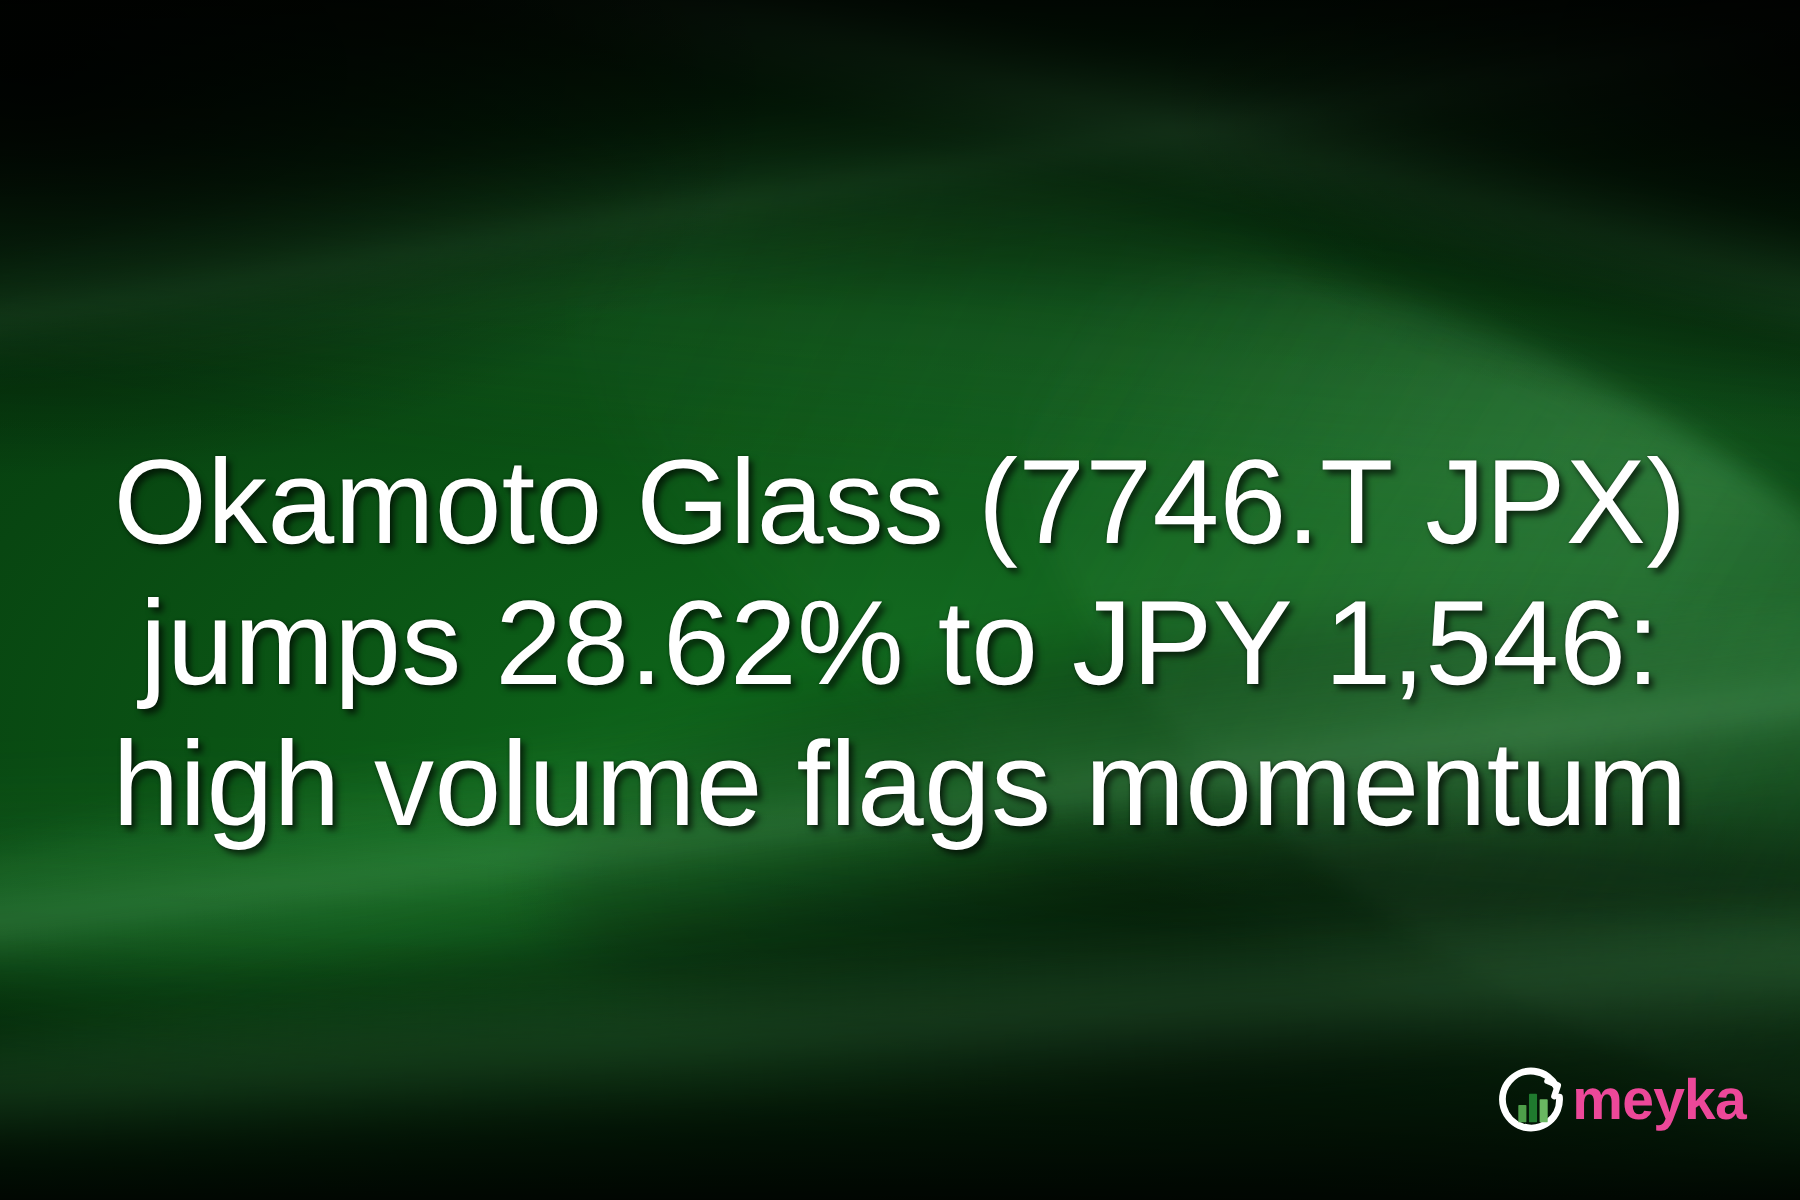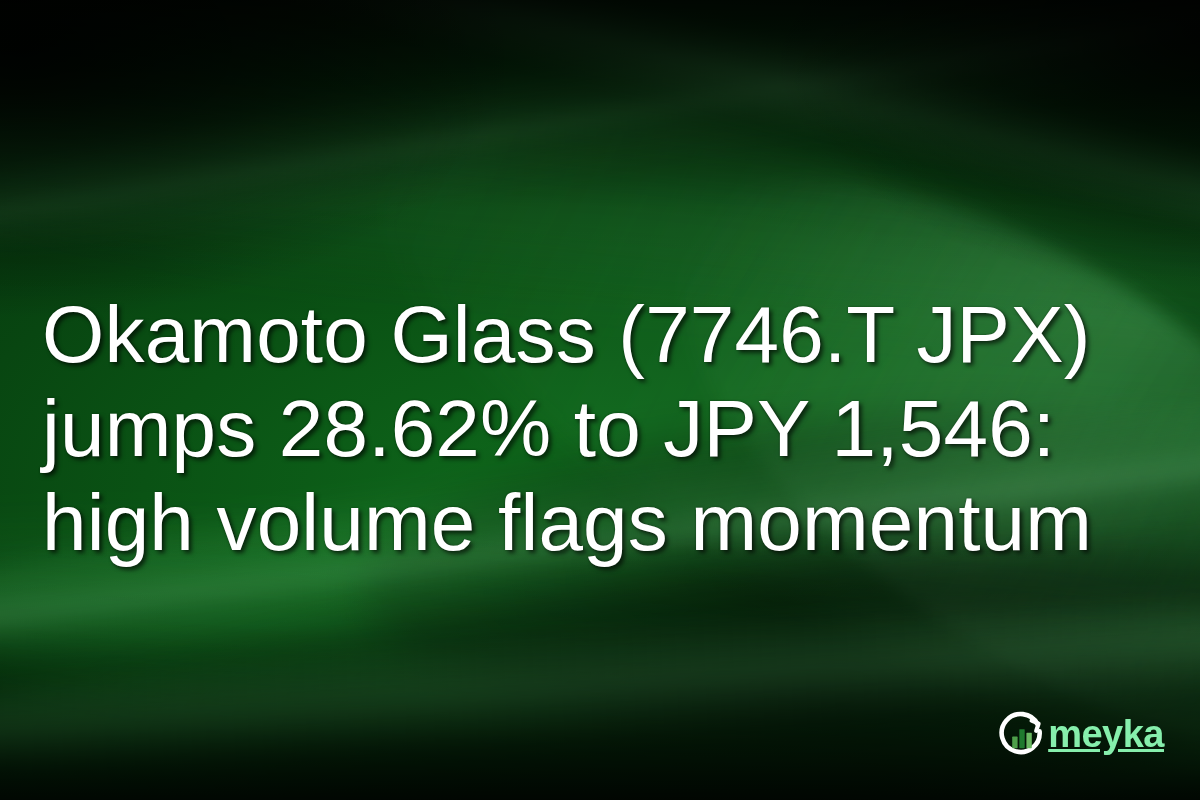--- a/index.html
+++ b/index.html
@@ -125,20 +125,21 @@
   }
 
   
   #headline {
     position: absolute;
     left: 0;
     right: 0;
     top: 50%;
     transform: translateY(-56%);
     padding: 0 42px;
+    text-align: center;
     color: #ffffff;
     font-size: 80px;
     line-height: 94px;
     font-weight: 400;
     letter-spacing: 0.2px;
     text-shadow: 3px 3px 4px rgba(0,0,0,0.62), 0 0 2px rgba(0,0,0,0.4);
     white-space: pre-line;
     margin-top: 46px;
   }
 
@@ -147,28 +148,27 @@
     position: absolute;
     right: 36px;
     bottom: 40px;
     display: flex;
     align-items: center;
     gap: 4px;
     height: 50px;
   }
   #logo-mark { display: block; width: 48px; height: 48px; }
   #logo-wordmark {
-    color: #86efac;
+    color: #ec4899;
     font-size: 38px;
     font-weight: 700;
     letter-spacing: -0.5px;
     line-height: 1;
     margin-left: -2px;
     padding-bottom: 3px;
-    text-decoration: underline;
   }
 </style>
 </head>
 <body>
 
 <div id="card">
 
   <div class="bg-layer" id="bg-base"></div>
   <div class="streak" id="streak-2"></div>
   <div class="streak" id="streak-1"></div>

